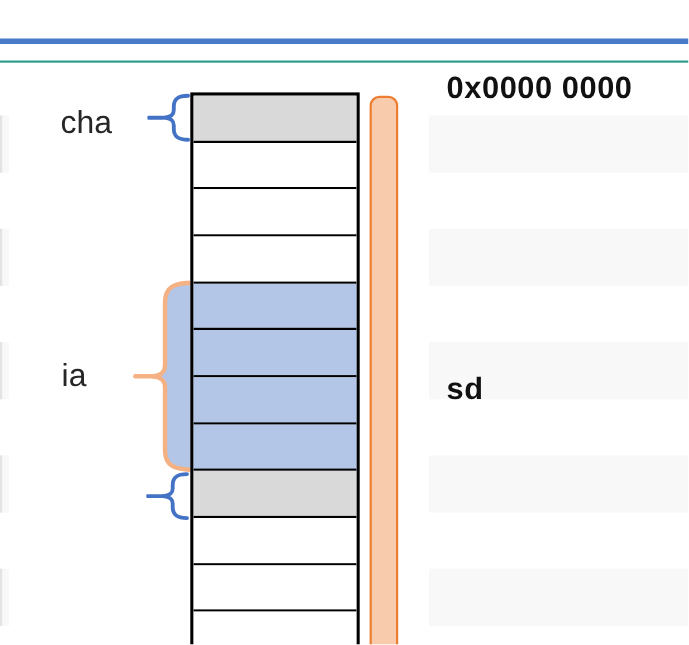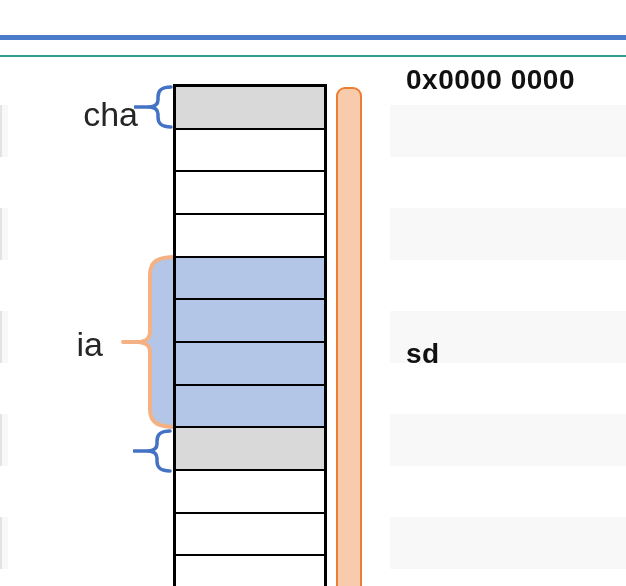--- a/index.html
+++ b/index.html
@@ -30,23 +30,23 @@
     background:var(--c-bar_fill);border:2.5px solid var(--c-bar_stroke);
     border-radius:9px;z-index:3;
   }
   
   .brace{z-index:4;}
   .brace path{fill:none;stroke:var(--c-brace_blue);stroke-width:3.5;stroke-linecap:round;stroke-linejoin:round;}
   .ia-bracket{z-index:2;}
   .ia-bracket .body{fill:var(--c-blue);stroke:var(--c-bracket_peach);stroke-width:4;stroke-linejoin:round;}
   .ia-bracket .tail{fill:none;stroke:var(--c-bracket_peach);stroke-width:4;stroke-linecap:round;}
   
-  .var-label{font-size:34px;color:var(--c-label_text);text-align:right;z-index:5;line-height:1.05;}
+  .var-label{font-size:29px;color:var(--c-label_text);text-align:left;z-index:5;line-height:1.05;}
   #cha-label{left:55px;top:62px;width:83px;}
-  #ia-label{left:46px;top:292px;width:57px;}
+  #ia-label{left:56px;top:292px;width:57px;}
   #chb-label{left:55px;top:399px;width:80px;}
   .strong-text{font-weight:bold;font-size:28px;color:var(--c-strong_text);z-index:5;letter-spacing:0.5px;}
   #address-text{left:406px;top:29px;}
   #sd-text{left:406px;top:303px;}
   .watermark{right:8px;top:551px;font-size:15px;color:var(--c-watermark_text);letter-spacing:1px;z-index:5;}
 </style>
 </head>
 <body>
 
 <div id="screen">

